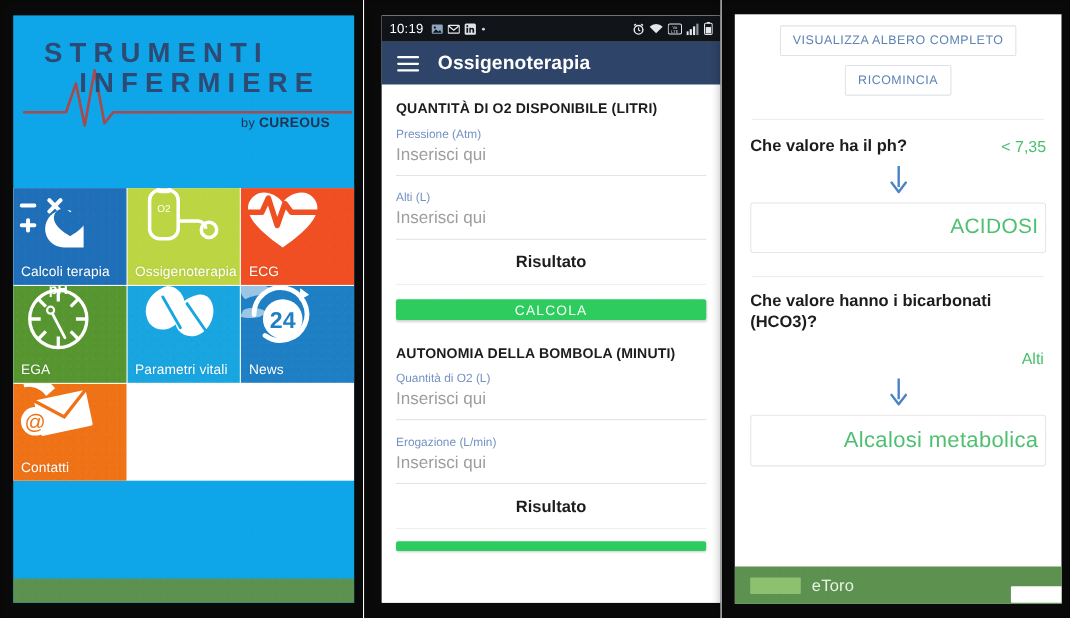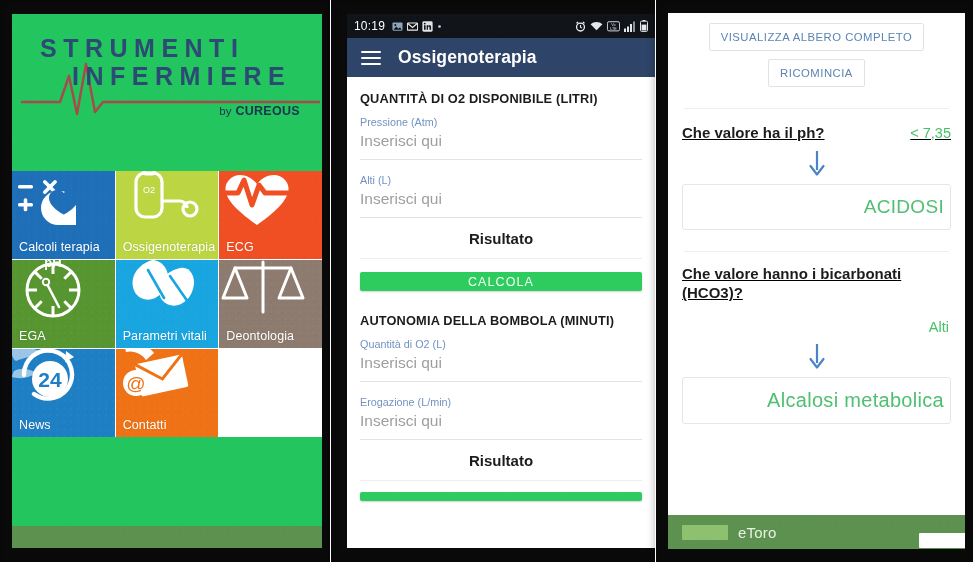--- a/index.html
+++ b/index.html
@@ -9,21 +9,21 @@
     -webkit-font-smoothing:antialiased;
   }
   .stage{position:relative;width:973px;height:562px;background:#fdfdfd;}
 
   
   .panel{position:absolute;top:0;height:562px;overflow:hidden;background:#0a0a0a;}
   .panel-inner{position:absolute;background:#fff;overflow:hidden;}
 
   
   #panel-left{left:0;width:330px;}
-  #panel-left .panel-inner{left:12px;top:14px;width:310px;height:534px;background:#22c55e;}
+  #panel-left .panel-inner{left:12px;top:14px;width:310px;height:534px;background:#0ea5e9;}
   .logo-wrap{position:relative;height:150px;}
   .logo-line1{
     position:absolute;left:28px;top:20px;
     font-size:25px;letter-spacing:6.5px;font-weight:700;color:#2d4a74;
     font-family:"Liberation Sans",sans-serif;
   }
   .logo-line2{
     position:absolute;left:60px;top:48px;
     font-size:25px;letter-spacing:6.5px;font-weight:700;color:#2d4a74;
   }
@@ -99,21 +99,21 @@
   #panel-right .panel-inner{left:12px;top:13px;width:297px;height:536px;background:#fff;}
   .rp-body{padding:0 14px;position:relative;height:100%;}
   .outline-btn{
     border:1px solid #dfe3e8;border-radius:2px;background:#fff;
     color:#5b83b4;font-size:11.3px;letter-spacing:.5px;font-weight:500;
     padding:7px 11px;display:inline-block;cursor:pointer;text-align:center;
   }
   .btn-row{display:flex;justify-content:center;padding-top:10px;}
   .btn-row2{display:flex;justify-content:center;padding-top:8px;}
   .rp-sep{height:1px;background:#ededed;margin:21px 2px 0 2px;}
-  .q-row{display:flex;align-items:center;justify-content:space-between;padding-top:14px;gap:22px;text-decoration:underline;}
+  .q-row{display:flex;align-items:flex-end;justify-content:space-between;padding-top:14px;gap:22px;}
   .q-text{font-size:15px;font-weight:700;color:#1c1c1c;line-height:1.28;}
   .q-ans{font-size:14.5px;color:#46c06a;white-space:nowrap;padding-top:1px;}
   .q-ans-below{text-align:right;font-size:14.5px;color:#46c06a;padding-top:16px;padding-right:2px;}
   .arrow{display:flex;justify-content:center;padding:7px 0 5px 0;}
   .res-box{
     border:1px solid #e6e6e6;border-radius:3px;background:#fff;
     text-align:right;padding:11px 6px;margin-top:2px;
   }
   .res-box .rtext{font-size:19px;color:#4fbf71;letter-spacing:.3px;}
   .res-box .rtext.big{font-size:20px;}
@@ -222,32 +222,20 @@
             </g>
             <g fill="none" stroke="#18a5e0" stroke-width="2.6" stroke-linecap="round">
               <path d="M46 50 L30 22"></path>
               <path d="M70 54 L52 28"></path>
             </g>
           </svg>
           <span class="tlabel">Parametri vitali</span>
           <div class="grain"></div>
         </div>
 
-        <div class="tile" style="background:#8c7b6e">
-          <svg width="92" height="76" viewBox="0 0 92 76" style="left:0px;top:-6px">
-            <g stroke="#ffffff" stroke-width="3" fill="none" stroke-linecap="round" stroke-linejoin="round">
-              <line x1="44" y1="8" x2="44" y2="58"></line>
-              <line x1="16" y1="14" x2="72" y2="14"></line>
-              <path d="M16 14 L4 44 h24 z"></path>
-              <path d="M72 14 L60 44 h24 z"></path>
-            </g>
-          </svg>
-          <span class="tlabel">Deontologia</span>
-          <div class="grain"></div>
-        </div>
 
         <div class="tile" style="background:#1f7fc4">
           <svg width="96" height="78" viewBox="0 0 96 78" style="left:-4px;top:-8px">
             <g fill="#ffffff" opacity=".55">
               <path d="M4 8 C14 4 26 6 34 12 C26 16 16 16 8 20 C4 17 3 12 4 8z"></path>
               <path d="M6 30 C14 26 22 28 28 32 C20 38 10 38 4 36 C4 34 5 32 6 30z"></path>
             </g>
             <g fill="none" stroke="#ffffff" stroke-width="4.4" stroke-linecap="round">
               <path d="M16 34 a24 24 0 1 1 10 19"></path>
             </g>

